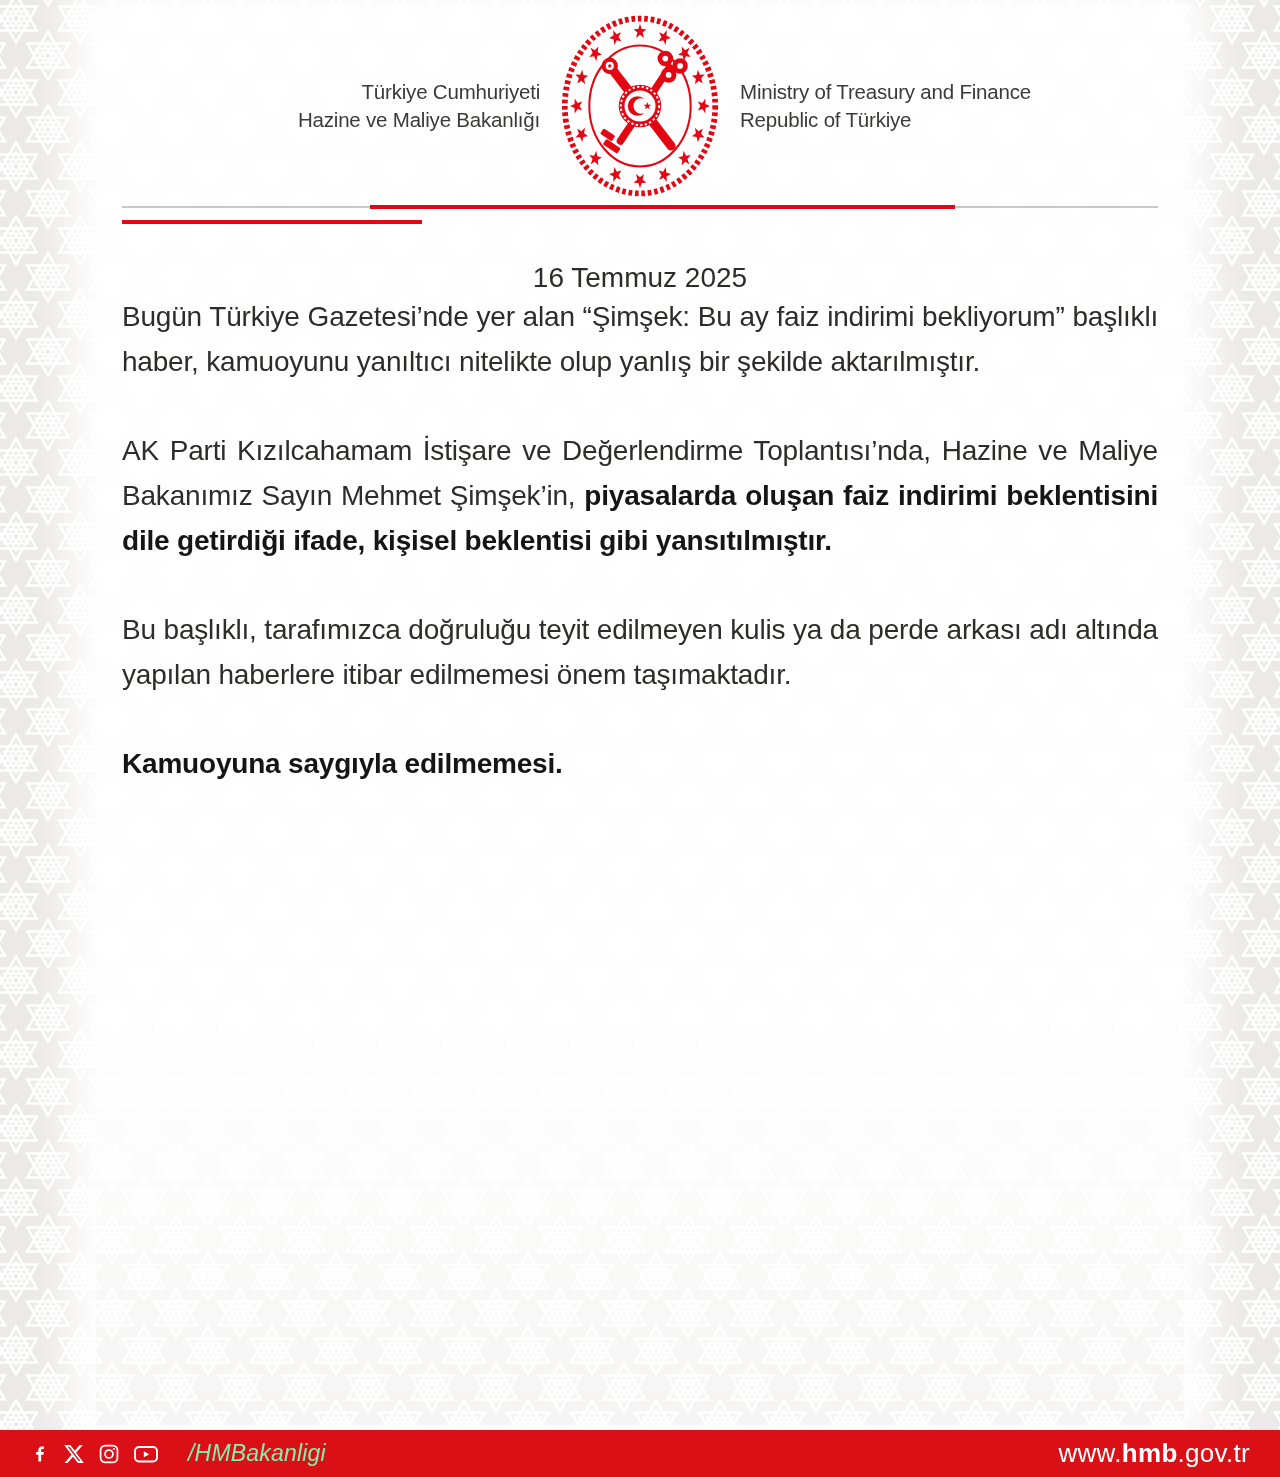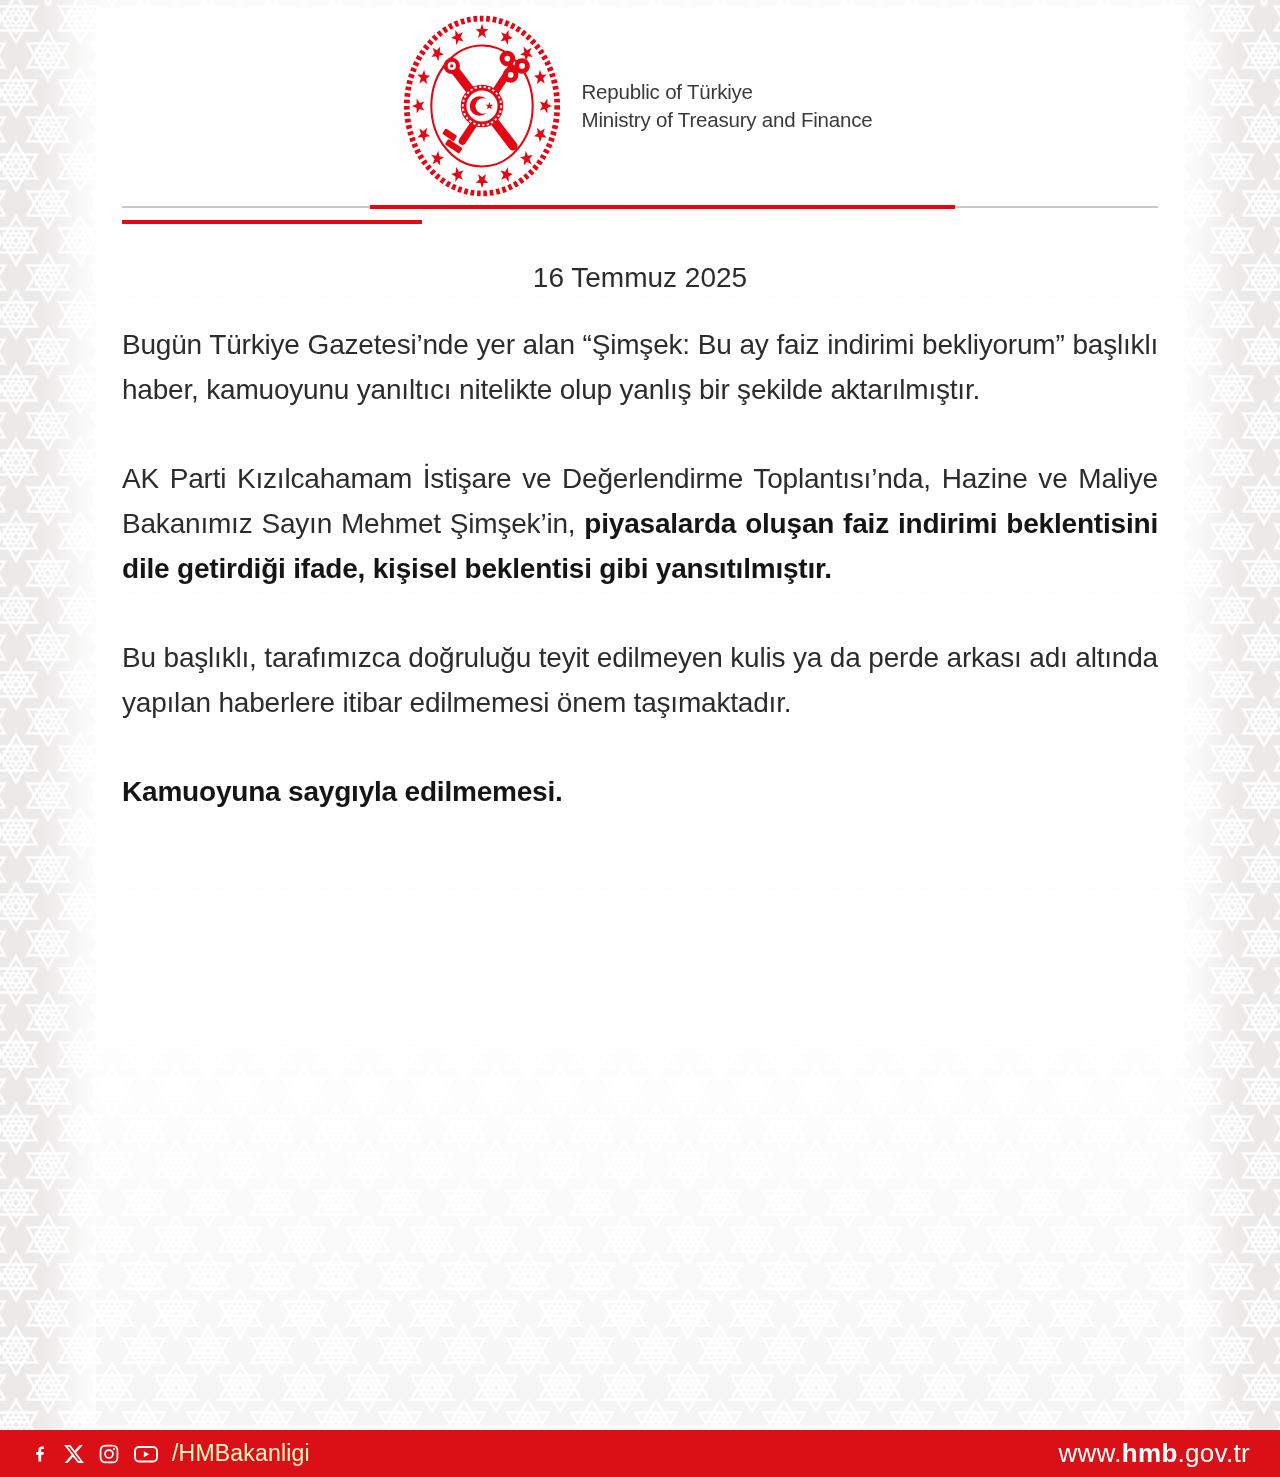--- a/index.html
+++ b/index.html
@@ -37,33 +37,33 @@
   .logo{width:166px;height:188px;color:var(--accent);flex:none;}
   
   .divider{position:relative;margin:3px 122px 0;height:4px;}
   .divider-gray{position:absolute;left:0;right:0;top:1px;height:2px;background:var(--divider);}
   .divider-red{position:absolute;left:248px;width:585px;top:0;height:4px;background:var(--accent);}
   
   .doc{padding:0 122px;}
   .title{margin:58px 0 0;font-size:27px;font-weight:700;letter-spacing:1.4px;color:var(--title);}
   .title-underline{width:300px;height:4px;background:var(--accent);margin-top:11px;}
   .date{margin-top:38px;font-size:28px;color:var(--text);text-align:center;}
-  .paragraphs{margin-top:28px;}
+  .paragraphs{}
   .paragraphs p{margin:0 0 44px;font-size:28px;line-height:45px;color:var(--text);
     text-align:justify;letter-spacing:-0.2px;}
   .paragraphs .b{font-weight:700;color:var(--text-bold);}
   
   .footer{
     position:absolute;left:0;bottom:0;width:100%;height:47px;background:var(--footer-red);
     display:flex;align-items:center;justify-content:space-between;
     padding:0 30px;box-sizing:border-box;
   }
   .social{display:flex;align-items:center;gap:13px;}
   .social .icon{display:flex;align-items:center;}
-  .handle{color:#fef9c3;font-size:23px;margin-left:0;letter-spacing:0.2px;}
+  .handle{color:#86efac;font-size:23px;margin-left:16px;letter-spacing:0.2px;font-style:italic;}
   .website{color:#fff;font-size:26px;letter-spacing:0.3px;margin-left:39px;}
   .website .b{font-weight:700;}
 </style>
 </head>
 <body>
 
 <div class="page">
 
   <svg class="bg-pattern" aria-hidden="true">
     <defs>
@@ -88,20 +88,24 @@
       </pattern>
     </defs>
     <rect width="100%" height="100%" fill="url(#geo)"></rect>
   </svg>
 
   <div class="veil"></div>
 
   <div class="content">
 
     <header class="masthead">
+      <div class="org org-left">
+        <div>Türkiye Cumhuriyeti</div>
+        <div>Hazine ve Maliye Bakanlığı</div>
+      </div>
 
       <svg class="logo" viewBox="0 0 200 230">
         <defs>
           <g id="star5">
             <polygon points="0,-8 1.94,-2.67 7.61,-2.47 3.14,1.02 4.7,6.47 0,3.3 -4.7,6.47 -3.14,1.02 -7.61,-2.47 -1.94,-2.67"></polygon>
           </g>
         </defs>
 
         <ellipse cx="100" cy="115" rx="92" ry="107" fill="none" stroke="currentColor" stroke-width="7" stroke-dasharray="4.5 3.4"></ellipse>
 
@@ -146,22 +150,22 @@
           <circle cx="100" cy="115" r="26"></circle>
           <circle cx="100" cy="115" r="23.5" fill="none" stroke="#fff" stroke-width="2.4" stroke-dasharray="2.8 2.8"></circle>
           <circle cx="100" cy="115" r="19" fill="#fff"></circle>
           <circle cx="97" cy="115" r="12"></circle>
           <circle cx="101.5" cy="115" r="9.5" fill="#fff"></circle>
           <use href="#star5" transform="translate(109 115) scale(0.62)"></use>
         </g>
       </svg>
 
       <div class="org org-right">
+        <div>Ministry of Treasury and Finance</div>
         <div>Republic of Türkiye</div>
-        <div>Ministry of Treasury and Finance</div>
       </div>
     </header>
 
     <div class="divider">
       <span class="divider-gray"></span>
       <span class="divider-red"></span>
     </div>
 
     <main class="doc">
       <div class="title-underline"></div>

